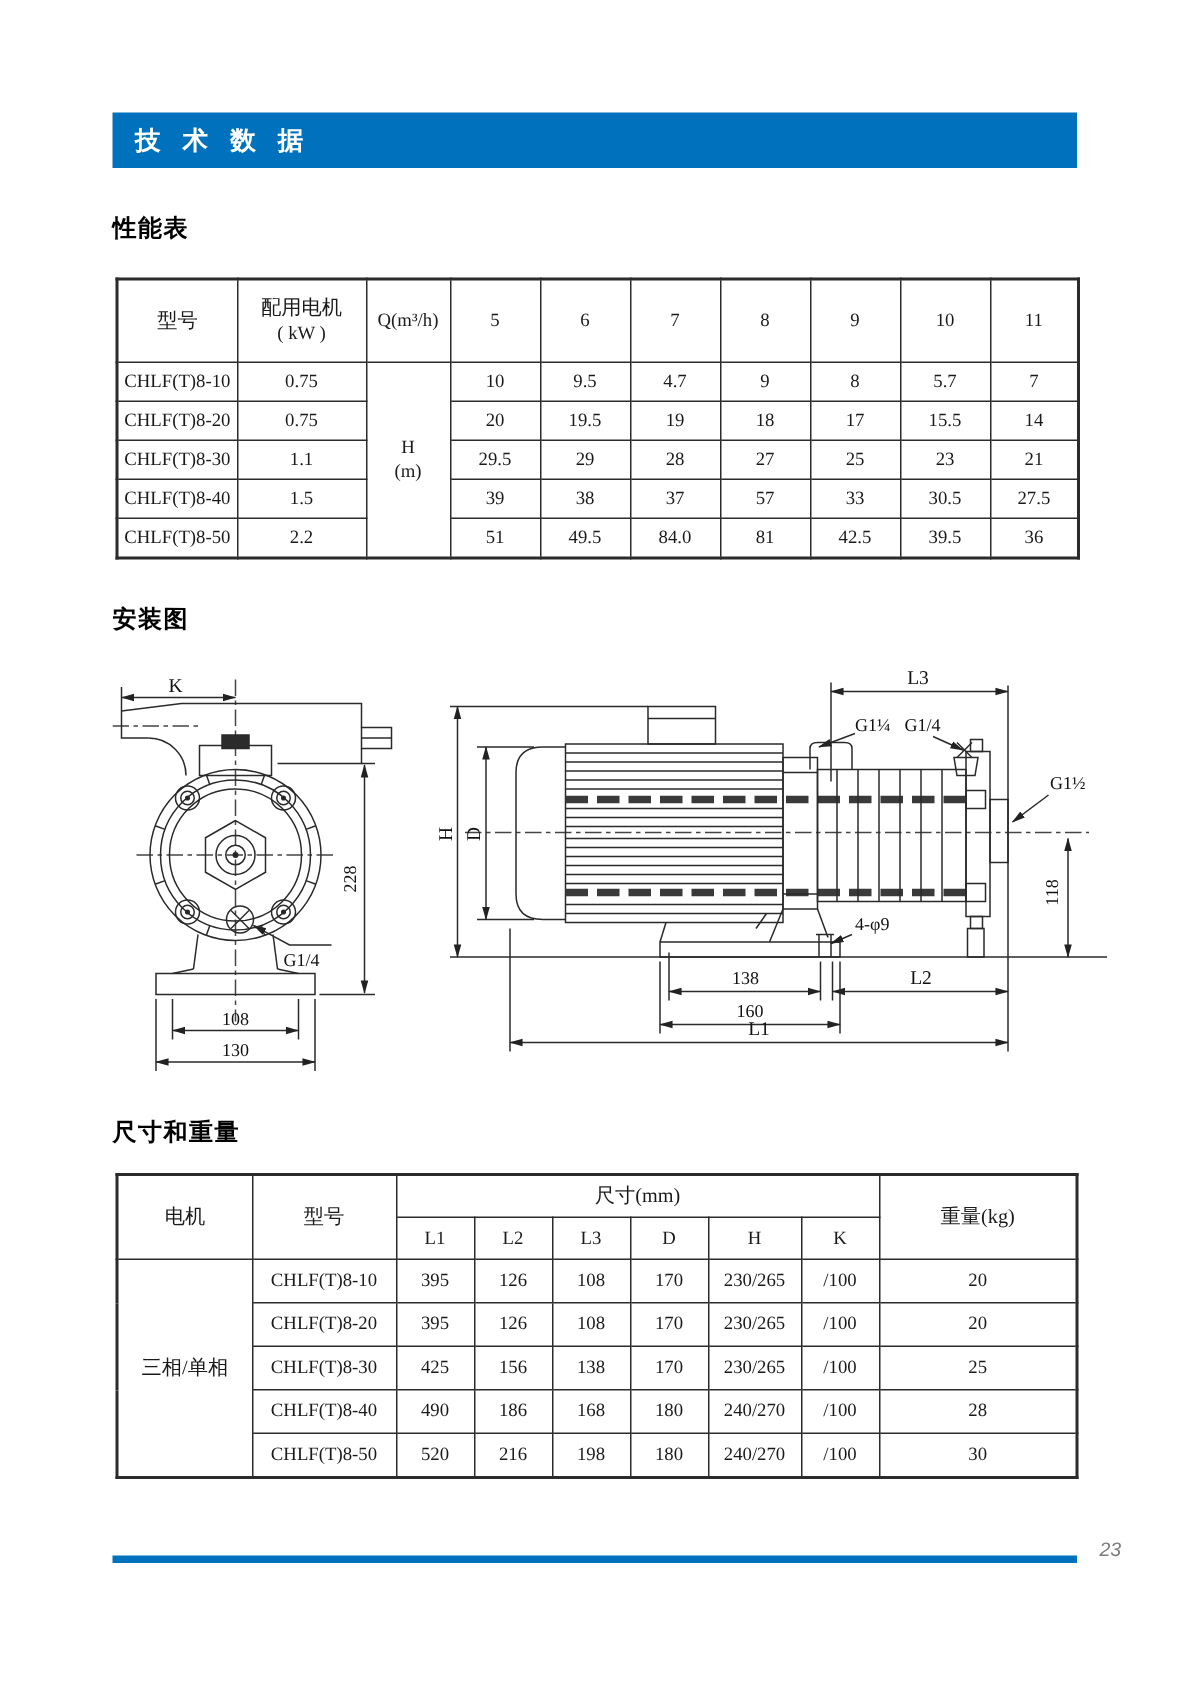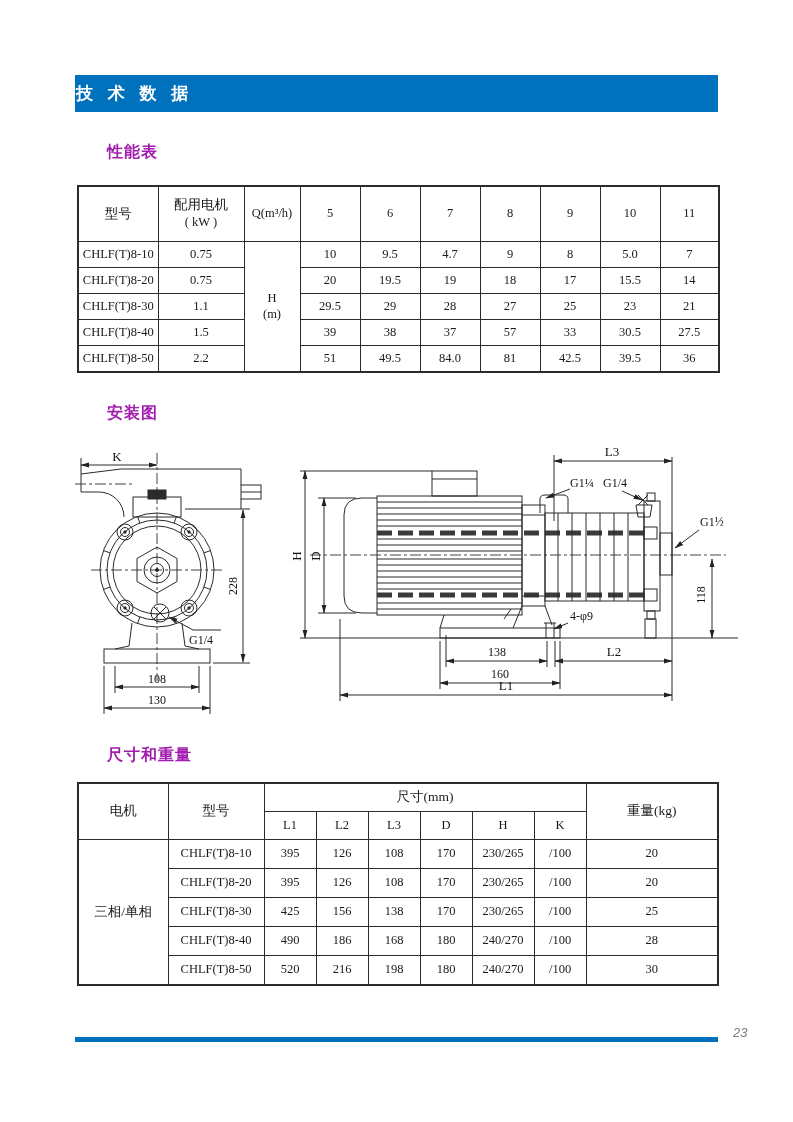--- a/index.html
+++ b/index.html
@@ -1,24 +1,24 @@
 <!DOCTYPE html>
 <html><head>
 <meta charset="utf-8">
 <style>
   html,body{margin:0;padding:0;}
   body{width:793px;height:1122px;background:#fff;position:relative;
        font-family:"Liberation Serif",serif;color:#1a1a1a;}
   .abs{position:absolute;}
   .header-bar{left:75px;top:75px;width:643px;height:37px;background:#0071BC;
-      display:flex;align-items:center;box-sizing:border-box;padding-left:1px;}
+      display:flex;align-items:center;box-sizing:border-box;padding-left:15px;}
   .header-bar span{color:#fff;font-family:"Liberation Sans",sans-serif;
       font-weight:bold;font-size:17px;letter-spacing:5px;}
   .sheading{font-family:"Liberation Sans",sans-serif;font-weight:bold;
-      font-size:16px;color:#a21caf;letter-spacing:1px;left:75px;margin-left:32px;}
+      font-size:16px;color:#000000;letter-spacing:1px;left:75px;}
   table{border-collapse:collapse;table-layout:fixed;background:#fff;
       border:2px solid #2b2b2b;}
   th,td{border:1px solid #2b2b2b;text-align:center;vertical-align:middle;
       font-weight:normal;padding:0;font-size:12.5px;line-height:1.25;}
   .cn{font-size:13.5px;}
   .perf-table{left:77px;top:185px;width:641px;}
   .perf-table thead th{height:54px;}
   .perf-table tbody td{height:25px;}
   .dims-table{left:77px;top:782px;width:641px;}
   .dims-table thead th{height:27px;}
@@ -75,21 +75,21 @@
       <td>0.75</td>
       <td rowspan="5">
         <span>H</span><br>
         <span>(m)</span>
       </td>
       <td>10</td>
       <td>9.5</td>
       <td>4.7</td>
       <td>9</td>
       <td>8</td>
-      <td>5.0</td>
+      <td>5.7</td>
       <td>7</td>
     </tr>
     <tr>
       <td>CHLF(T)8-20</td>
       <td>0.75</td>
       <td>20</td>
       <td>19.5</td>
       <td>19</td>
       <td>18</td>
       <td>17</td>

